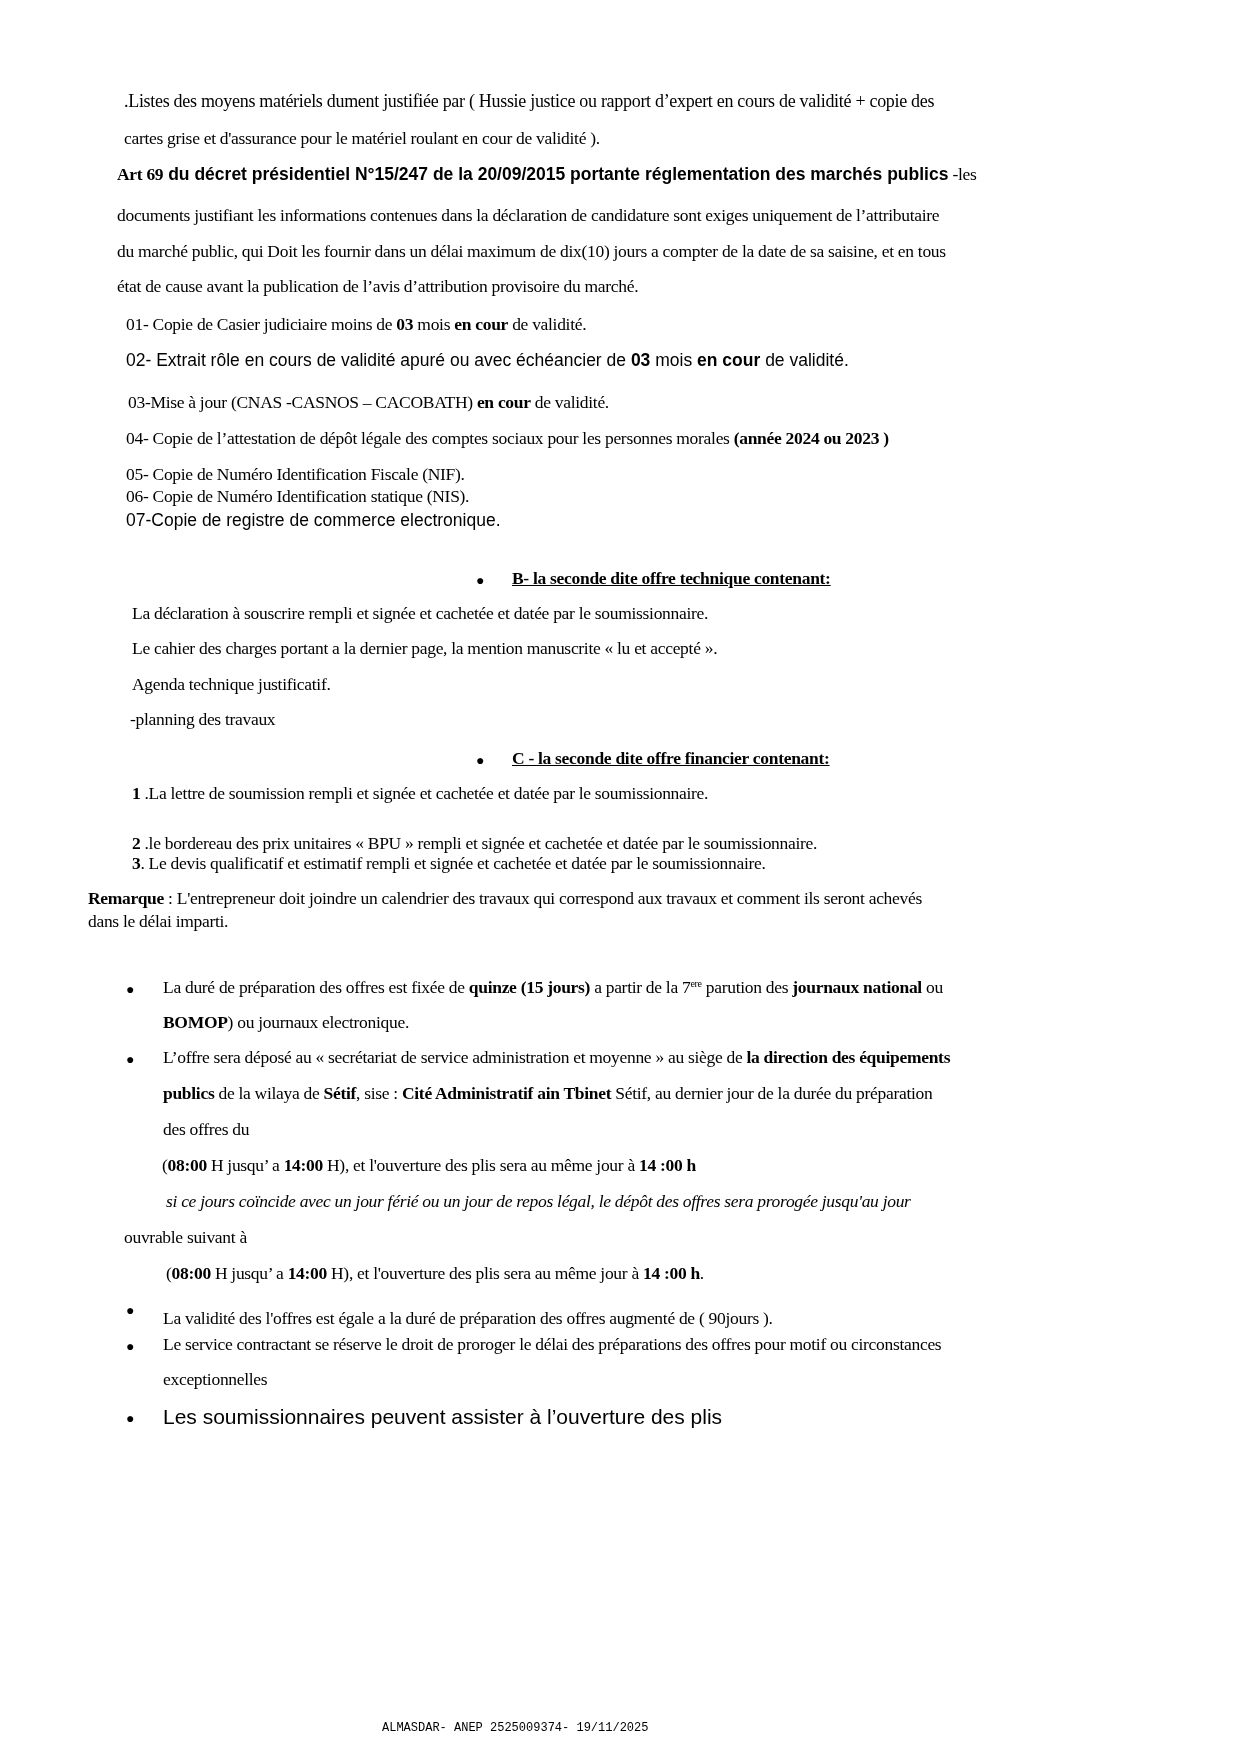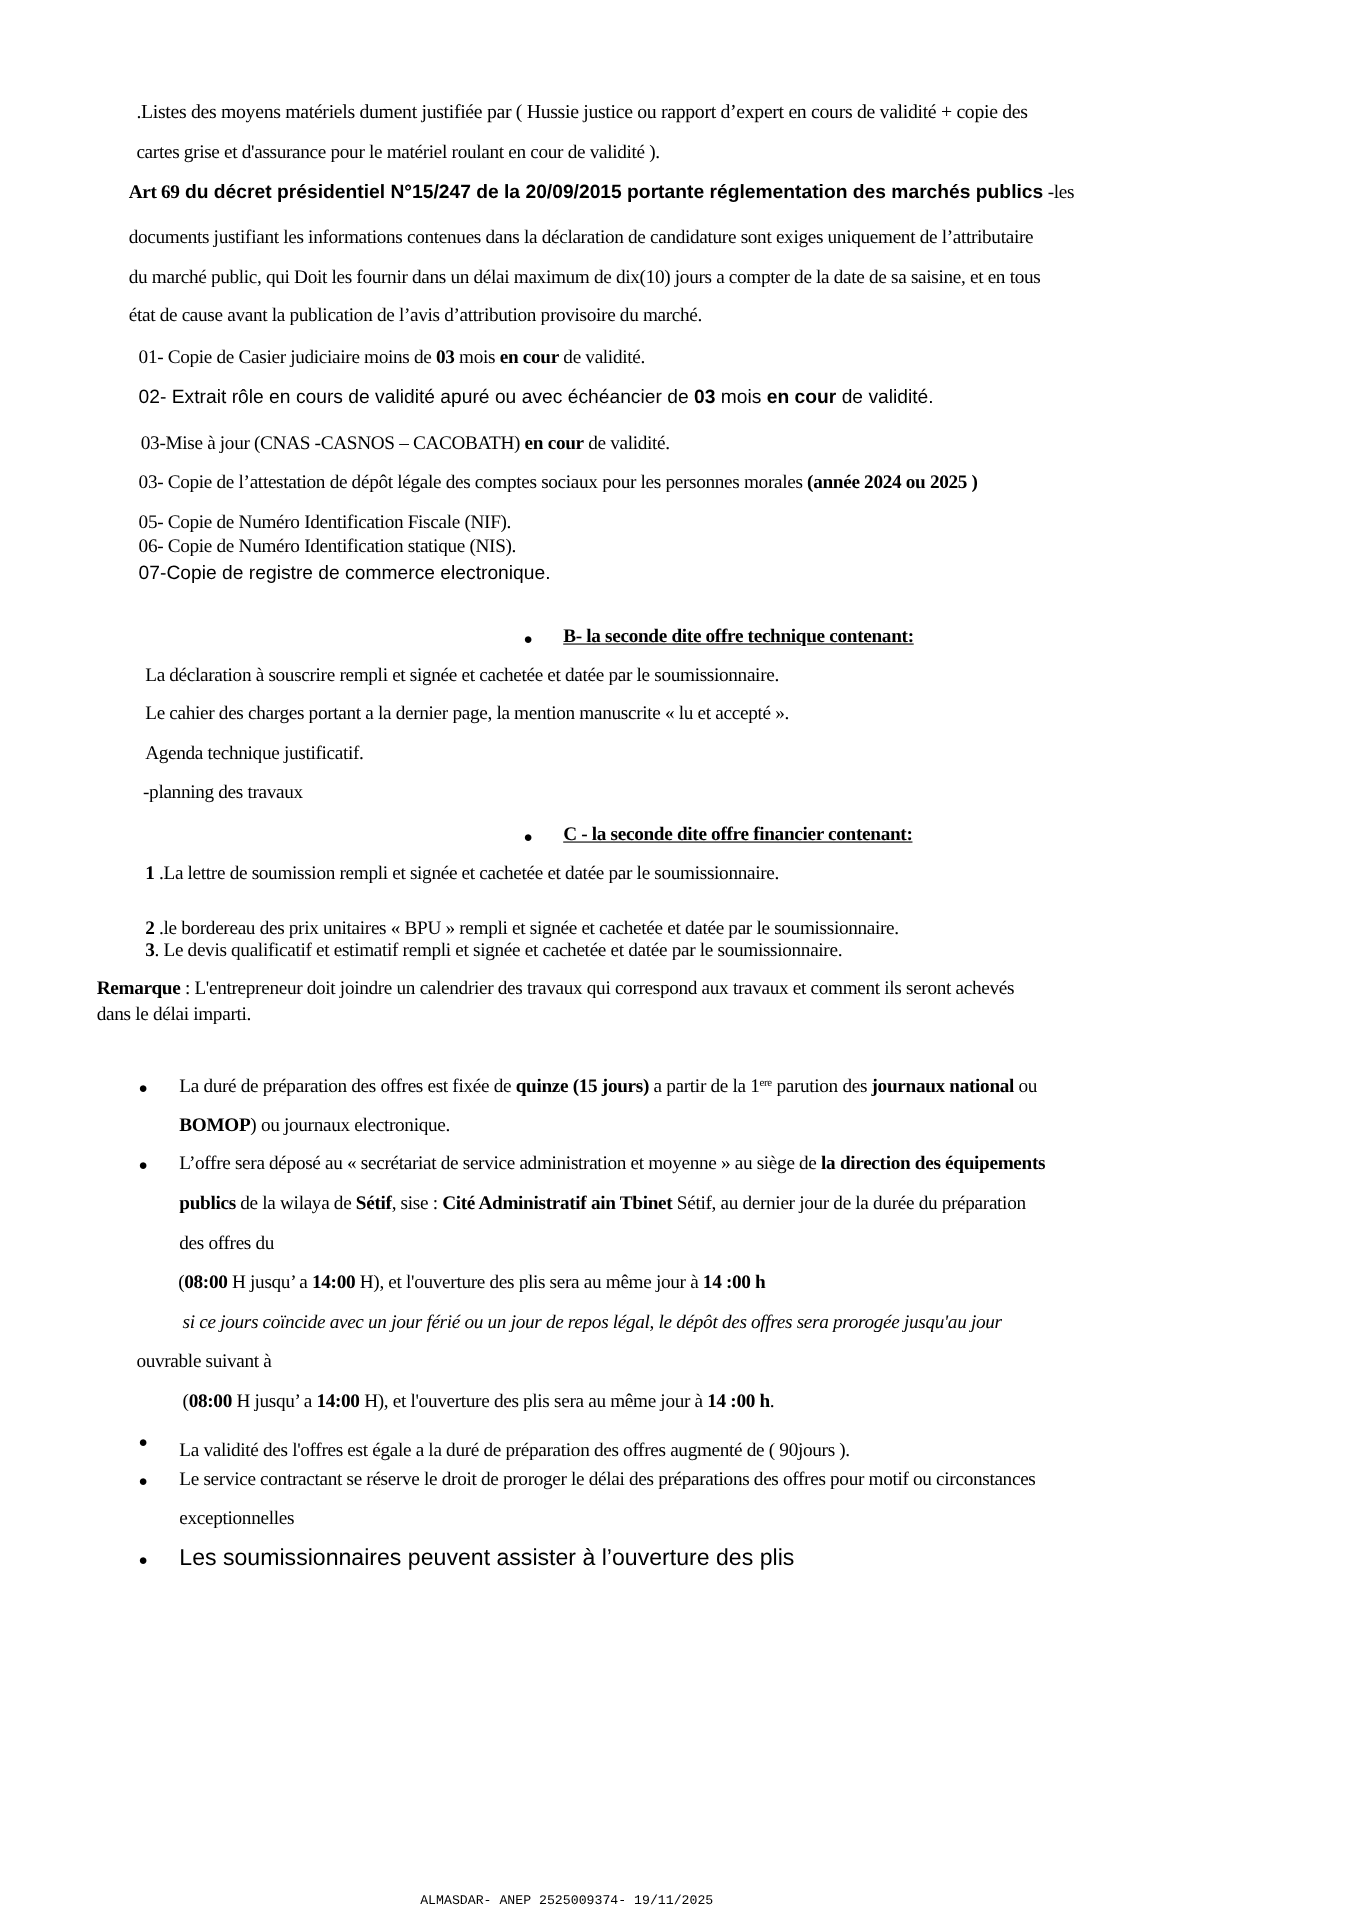--- a/index.html
+++ b/index.html
@@ -28,21 +28,21 @@
 <div class="line serif" style="left:126px;top:314px;">
   <span>01-  Copie  de Casier judiciaire moins de </span><b>03</b><span> mois </span><b>en cour</b><span> de validité.</span>
 </div>
 <div class="line sans" style="left:126px;top:350px;font-size:17.5px;">
   <span>02- Extrait rôle en cours de validité apuré ou avec échéancier de </span><b>03</b><span> mois </span><b>en cour</b><span> de validité.</span>
 </div>
 <div class="line serif" style="left:128px;top:392px;">
   <span>03-Mise à jour (CNAS -CASNOS – CACOBATH) </span><b>en cour</b><span> de validité.</span>
 </div>
 <div class="line serif" style="left:126px;top:428px;">
-  <span>03- Copie de l’attestation de dépôt légale des comptes sociaux pour les personnes morales </span><b>(année 2024 ou 2025 )</b>
+  <span>04- Copie de l’attestation de dépôt légale des comptes sociaux pour les personnes morales </span><b>(année 2024 ou 2023 )</b>
 </div>
 <div class="line serif" style="left:126px;top:464px;">05-  Copie de Numéro Identification Fiscale (NIF).</div>
 <div class="line serif" style="left:126px;top:486px;">06-  Copie de Numéro Identification statique (NIS).</div>
 <div class="line sans" style="left:126px;top:510px;font-size:17.5px;">07-Copie de registre de commerce electronique.</div>
 
 <span class="bullet" style="left:476px;top:572px;">●</span>
 <div class="line serif u" style="left:512px;top:568px;">B- la seconde dite offre technique contenant:</div>
 <div class="line serif" style="left:132px;top:603px;">La déclaration à souscrire rempli et signée  et cachetée et datée par le soumissionnaire.</div>
 <div class="line serif" style="left:132px;top:638px;">Le cahier des charges portant a la dernier page, la mention manuscrite « lu et accepté ».</div>
 <div class="line serif" style="left:132px;top:674px;"> Agenda technique justificatif.</div>
@@ -60,21 +60,21 @@
   <b>3</b><span>. Le devis qualificatif et estimatif rempli et signée  et cachetée et datée par le soumissionnaire.</span>
 </div>
 
 <div class="line serif" style="left:88px;top:888px;">
   <b>Remarque</b><span> : L'entrepreneur doit joindre un calendrier des travaux qui correspond aux travaux et comment ils seront achevés</span>
 </div>
 <div class="line serif" style="left:88px;top:911px;">dans le délai imparti.</div>
 
 <span class="bullet" style="left:126px;top:981px;">●</span>
 <div class="line serif" style="left:163px;top:977px;">
-  <span>La duré de préparation des offres est fixée de </span><b>quinze (15 jours)</b><span> a partir de la 1</span><sup>ere</sup><span> parution  des </span><b>journaux  national</b><span>  ou</span>
+  <span>La duré de préparation des offres est fixée de </span><b>quinze (15 jours)</b><span> a partir de la 7</span><sup>ere</sup><span> parution  des </span><b>journaux  national</b><span>  ou</span>
 </div>
 <div class="line serif" style="left:163px;top:1012px;">
   <b>BOMOP</b><span>) ou journaux electronique.</span>
 </div>
 
 <span class="bullet" style="left:126px;top:1051px;">●</span>
 <div class="line serif" style="left:163px;top:1047px;">
   <span>L’offre sera déposé au « secrétariat de service administration et moyenne  » au siège de </span><b>la direction des équipements</b>
 </div>
 <div class="line serif" style="left:163px;top:1083px;">

